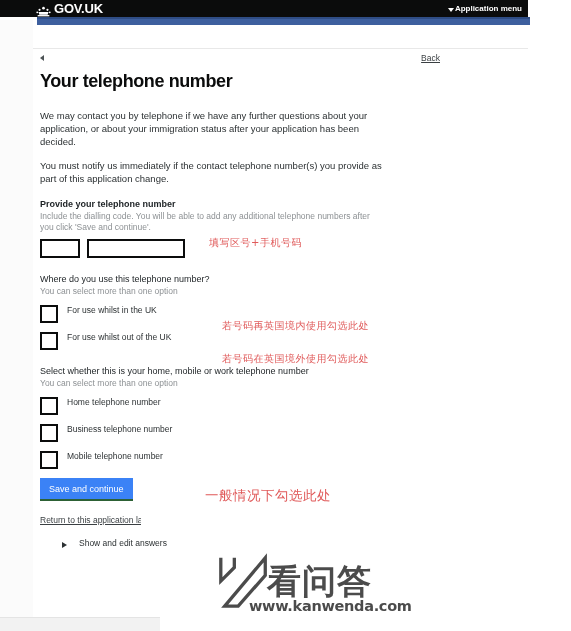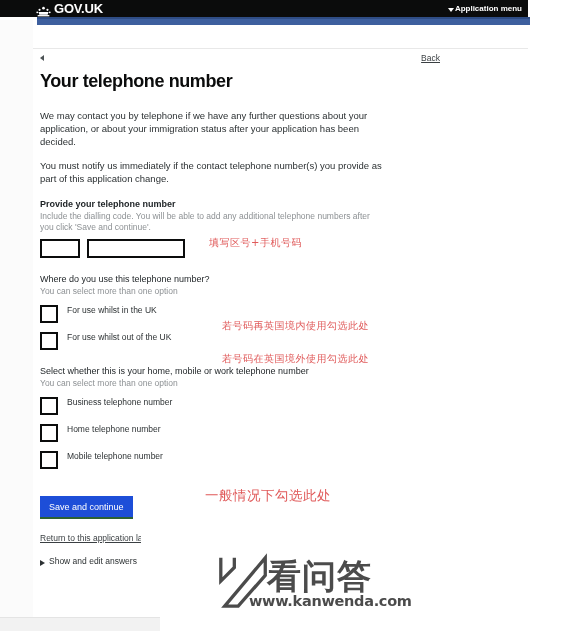--- a/index.html
+++ b/index.html
@@ -251,50 +251,50 @@
   }
   .cb-label {
     font-size: 8.5px;
     color: #2c3133;
     white-space: nowrap;
   }
 
   
   .save-button {
     display: inline-block;
-    background: #1d4ed8;
+    background: #3b82f6;
     color: #ffffff;
     font-size: 9px;
     font-weight: normal;
     border: none;
     border-bottom: 2px solid #2d6135;
     padding: 6px 9px 5px 9px;
-    margin-top: 18px;
     font-family: "Liberation Sans", sans-serif;
   }
   .return-link {
     display: block;
     margin-top: 14px;
     font-size: 8.5px;
     color: #3a3f42;
     text-decoration: underline;
     white-space: nowrap;
     width: 101px;
     overflow: hidden;
   }
   .show-answers {
     display: flex;
     align-items: flex-end;
-    gap: 4px;
+    gap: 12px;
     margin-top: 13px;
     font-size: 8.5px;
     color: #2c3133;
     width: 110px;
     overflow: hidden;
     white-space: nowrap;
+    margin-left: 22px;
   }
   .tri-right {
     width: 0; height: 0;
     border-top: 3.5px solid transparent;
     border-bottom: 3.5px solid transparent;
     border-left: 5px solid #2c3133;
     flex: 0 0 auto;
   }
 
   
@@ -310,21 +310,21 @@
   .annot.a2 { left: 222px; top: 319px; }
   .annot.a3 { left: 222px; top: 352px; }
   .annot.a4 { left: 205px; top: 487px; font-size: 13.5px; }
 
   
   .watermark {
     position: absolute;
     left: 215px;
     top: 552px;
     display: flex;
-    align-items: center;
+    align-items: flex-end;
     gap: 8px;
     opacity: 0.92;
   }
   .wm-logo {
     width: 58px;
     height: 62px;
     flex: 0 0 auto;
   }
   .wm-right {
     display: flex;
@@ -424,25 +424,25 @@
         </div>
     </div>
 
     
     <div class="group">
       <div class="group-legend">Select whether this is your home, mobile or work telephone number</div>
       <div class="group-hint">You can select more than one option</div>
       <div id="type-options">
           <div class="cb-row">
             <span class="checkbox"></span>
-            <span class="cb-label">Business telephone number</span>
+            <span class="cb-label">Home telephone number</span>
           </div>
           <div class="cb-row">
             <span class="checkbox"></span>
-            <span class="cb-label">Home telephone number</span>
+            <span class="cb-label">Business telephone number</span>
           </div>
           <div class="cb-row">
             <span class="checkbox"></span>
             <span class="cb-label">Mobile telephone number</span>
           </div>
         </div>
     </div>
 
     
     <button class="save-button">Save and continue</button>

